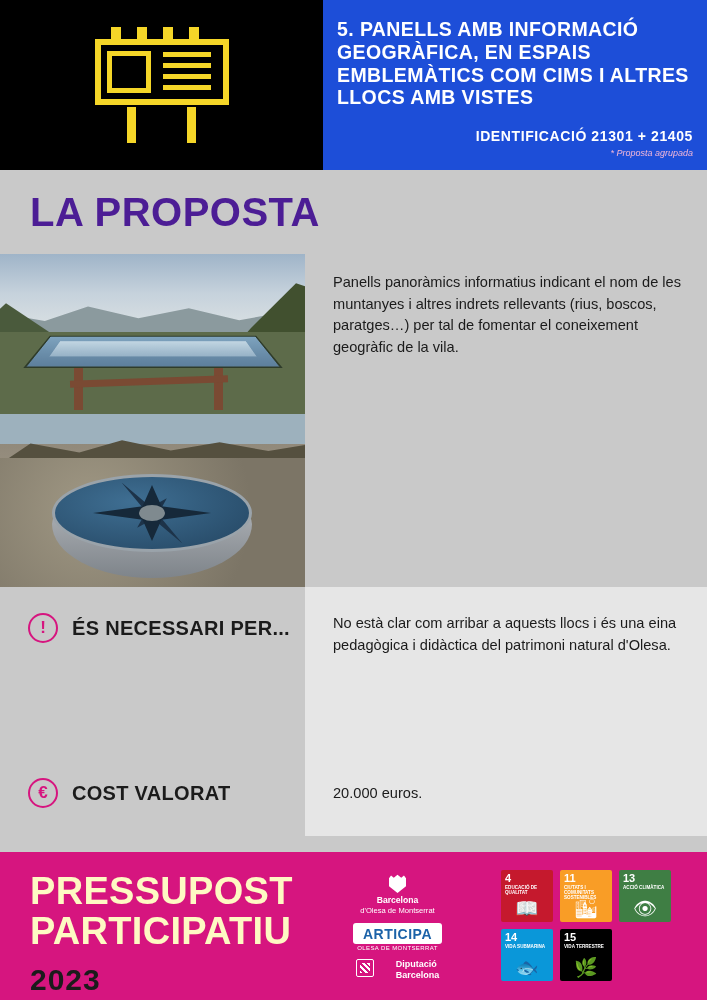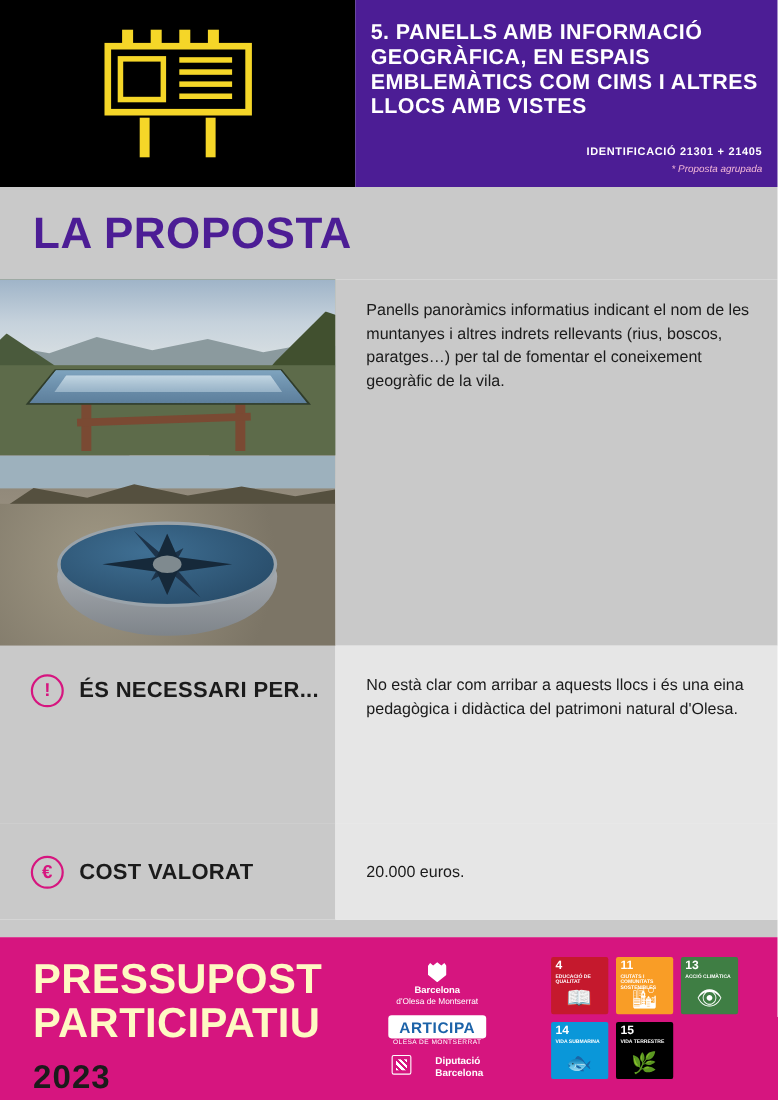--- a/index.html
+++ b/index.html
@@ -11,30 +11,30 @@
   }
   .page { position: relative; width: 707px; height: 1000px; background: #ffffff; }
 
   
   .header { display: flex; height: 170px; }
   .header-icon-box {
     width: 323px; height: 170px; background: #000000;
     display: flex; align-items: center; justify-content: center;
   }
   .header-title-box {
-    width: 384px; height: 170px; background: #4c1d95;
+    width: 384px; height: 170px; background: #1d4ed8;
     padding: 18px 14px 8px 14px; position: relative;
   }
   .header-title {
     color: #ffffff; font-weight: bold; font-size: 19.5px; line-height: 1.17;
     letter-spacing: 0.4px; text-transform: uppercase;
   }
   .header-id {
     position: absolute; right: 14px; bottom: 26px;
-    color: #ffffff; font-size: 10px; font-weight: bold; letter-spacing: 0.6px;
+    color: #ffffff; font-size: 14px; font-weight: bold; letter-spacing: 0.6px;
     text-align: right;
   }
   .header-sub {
     position: absolute; right: 14px; bottom: 12px;
     color: #f4b8d8; font-size: 9px; font-style: italic; text-align: left;
   }
 
   
   .title-band {
     height: 84px; background: #c9c9c9; display: flex; align-items: center;

